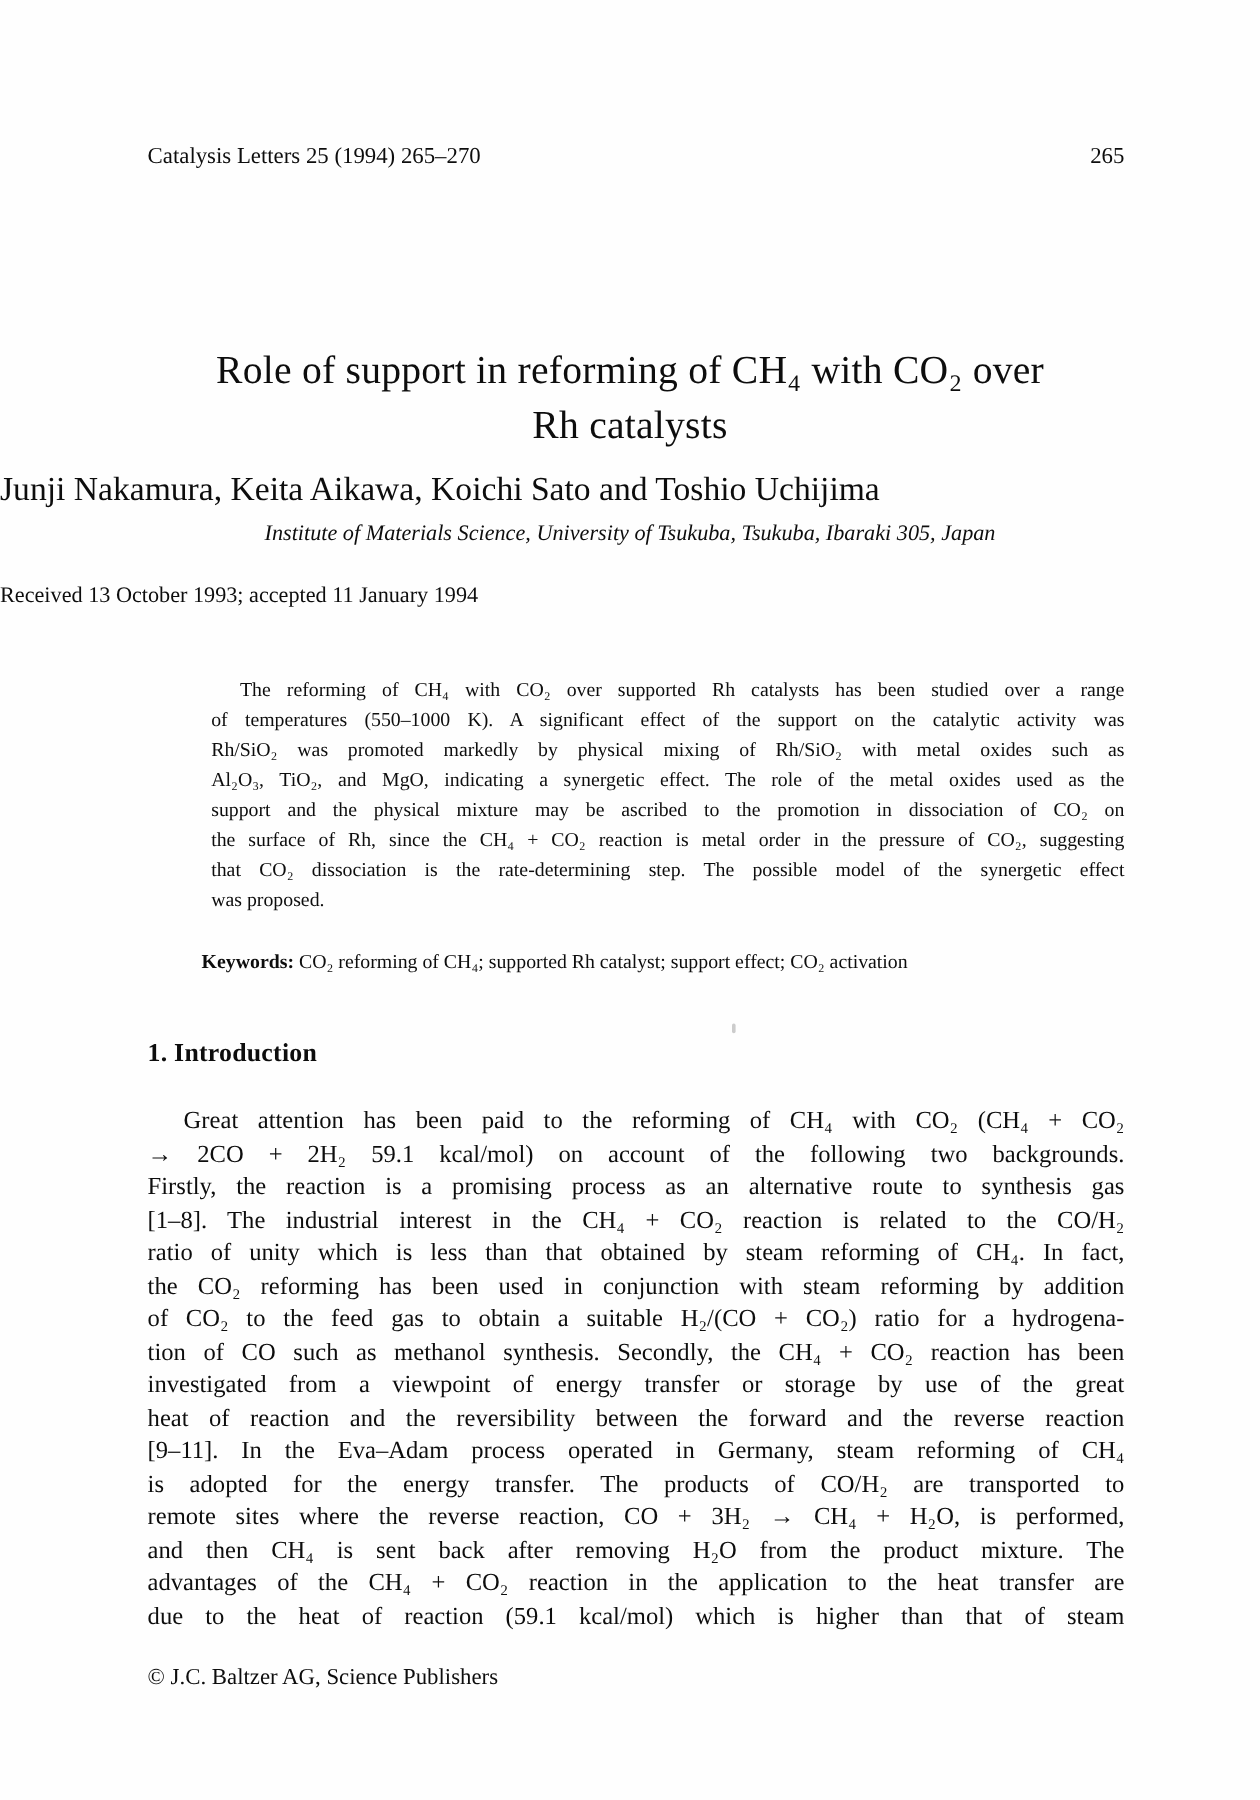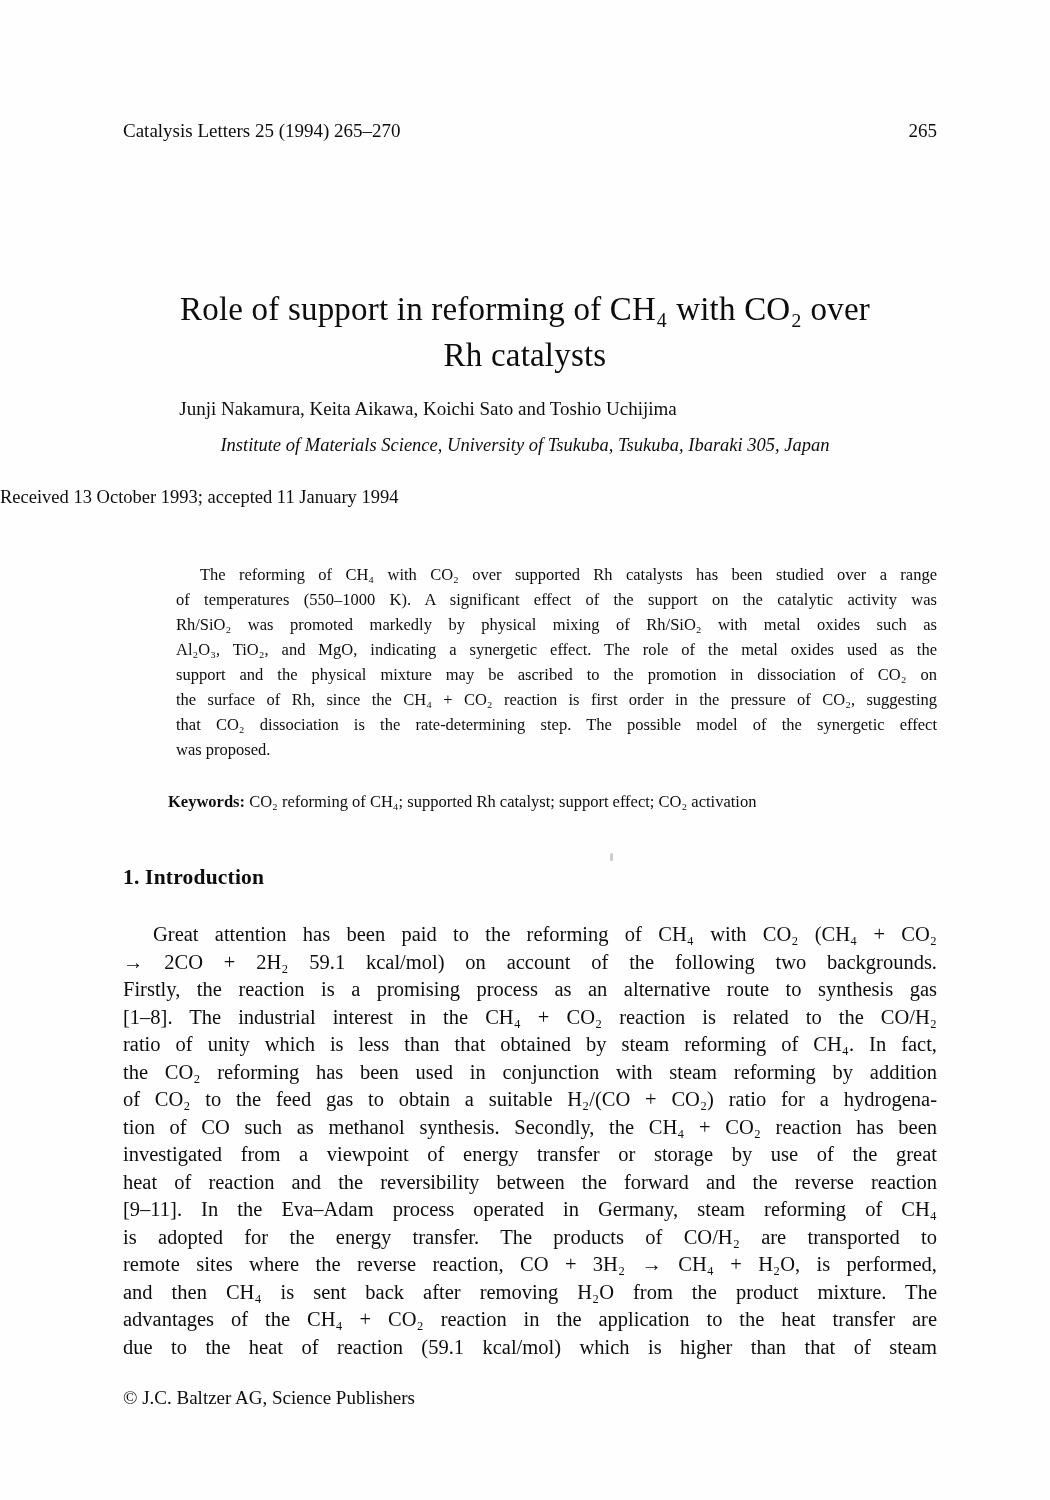--- a/index.html
+++ b/index.html
@@ -35,22 +35,22 @@
     font-weight: 400;
     line-height: 46px;
     letter-spacing: 0.2px;
   }
   .title .line { text-align: center; }
   .authors {
     position: absolute;
     top: 396px;
     left: 0;
     width: 856px;
-    text-align: center;
-    font-size: 19px;
+    text-align: left;
+    font-size: 28px;
     line-height: 25px;
   }
   .affiliation {
     position: absolute;
     top: 434px;
     left: 0;
     width: 1050px;
     text-align: center;
     font-style: italic;
     font-size: 18.5px;
@@ -139,21 +139,21 @@
   <div class="affiliation">Institute of Materials Science, University of Tsukuba, Tsukuba, Ibaraki 305, Japan</div>
 
   <div class="received">Received 13 October 1993; accepted 11 January 1994</div>
 
   <div class="abstract">
       <div class="line" style="text-align-last: justify;">The reforming of CH₄ with CO₂ over supported Rh catalysts has been studied over a range</div>
       <div class="line" style="text-align-last: justify;">of temperatures (550–1000 K). A significant effect of the support on the catalytic activity was</div>
       <div class="line" style="text-align-last: justify;">Rh/SiO₂ was promoted markedly by physical mixing of Rh/SiO₂ with metal oxides such as</div>
       <div class="line" style="text-align-last: justify;">Al₂O₃, TiO₂, and MgO, indicating a synergetic effect. The role of the metal oxides used as the</div>
       <div class="line" style="text-align-last: justify;">support and the physical mixture may be ascribed to the promotion in dissociation of CO₂ on</div>
-      <div class="line" style="text-align-last: justify;">the surface of Rh, since the CH₄ + CO₂ reaction is first order in the pressure of CO₂, suggesting</div>
+      <div class="line" style="text-align-last: justify;">the surface of Rh, since the CH₄ + CO₂ reaction is metal order in the pressure of CO₂, suggesting</div>
       <div class="line" style="text-align-last: justify; text-align: center;">that CO₂ dissociation is the rate-determining step. The possible model of the synergetic effect</div>
       <div class="line">was proposed.</div>
     </div>
 
   <div class="keywords">
     <span class="kw-label">Keywords:</span><span> CO₂ reforming of CH₄; supported Rh catalyst; support effect; CO₂ activation</span>
   </div>
 
   <h2 class="section-heading">1. Introduction</h2>
 

